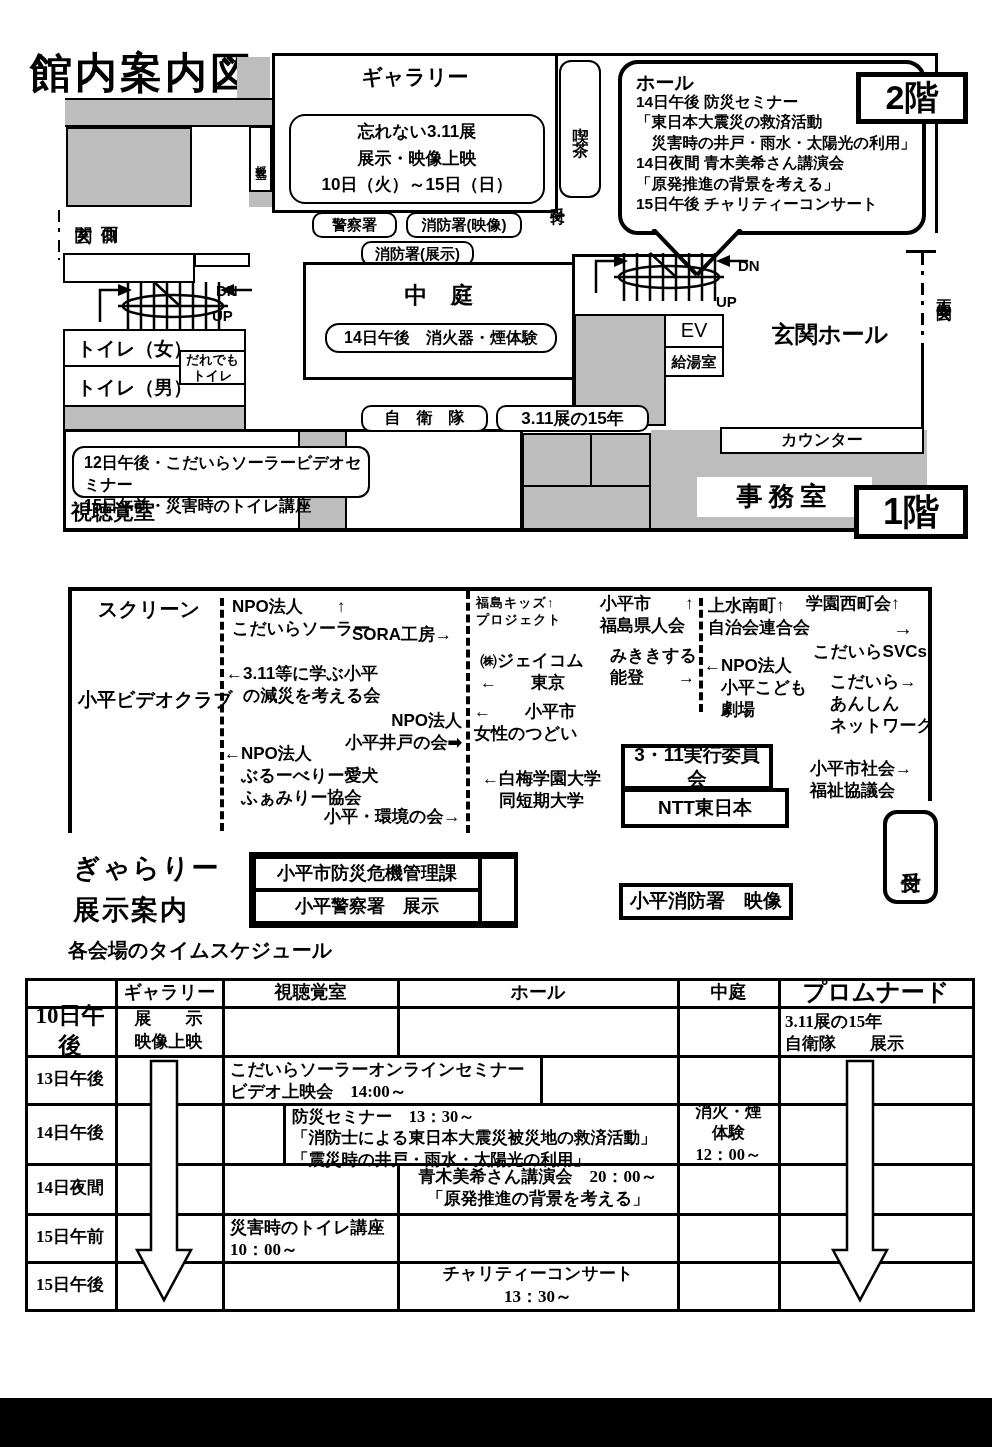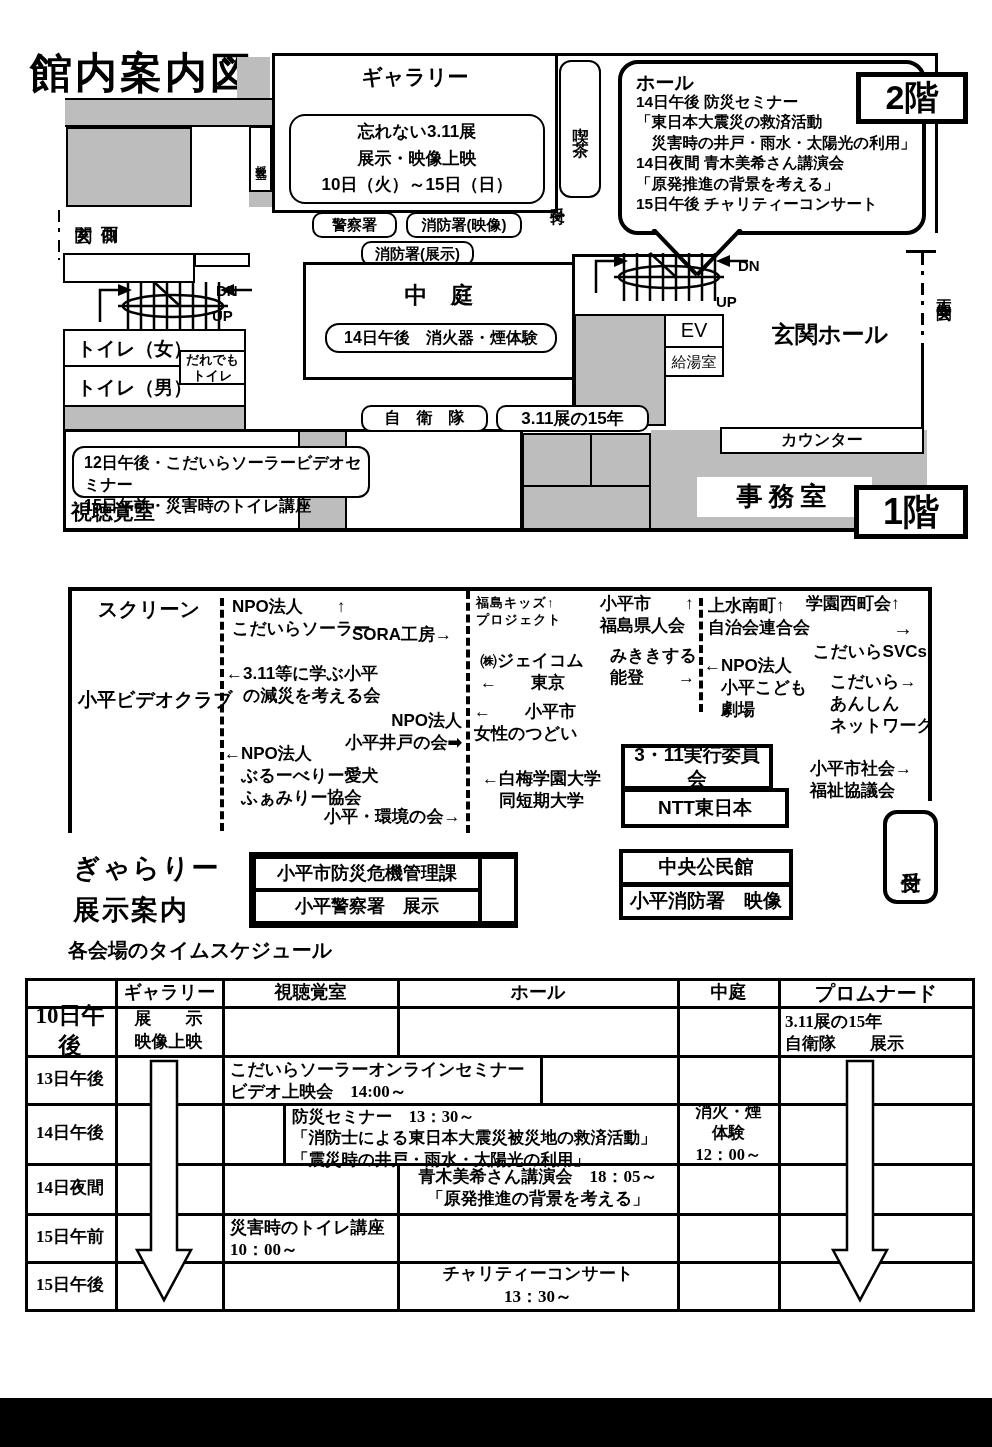--- a/index.html
+++ b/index.html
@@ -154,21 +154,21 @@
     <line x1="164" y1="12" x2="146" y2="12" stroke="#000" stroke-width="2.5"></line>
     <polygon points="132,12 146,6 146,18" fill="#000"></polygon>
   </svg>
   <div class="lbl" style="left:738px;top:256px;font-size:15px">DN</div>
   <div class="lbl" style="left:716px;top:292px;font-size:15px">UP</div>
   <div class="gray" style="left:574px;top:314px;width:92px;height:112px;border:2px solid #000"></div>
   <div class="bx cen" style="left:664px;top:314px;width:60px;height:34px">
     <span class="lbl" style="position:static;font-size:20px;font-weight:normal">EV</span>
   </div>
   <div class="bx cen" style="left:664px;top:346px;width:60px;height:31px">
-    <span class="lbl" style="position:static;font-size:15px;font-weight:normal">給湯室</span>
+    <span class="lbl" style="position:static;font-size:15px;font-weight:bold">給湯室</span>
   </div>
 
   <div class="lbl" style="left:772px;top:320px;font-size:23px">玄関ホール</div>
 
   <div class="bx" style="left:63px;top:429px;width:460px;height:102px;border-width:3px"></div>
   <div class="gray" style="left:298px;top:432px;width:49px;height:96px;border-left:2px solid #000;border-right:2px solid #000"></div>
   <div class="bx" style="left:72px;top:446px;width:298px;height:52px;border-width:2px;border-radius:12px">
     <div class="lbl" style="left:10px;top:4px;font-size:16px;line-height:1.35">12日午後・こだいらソーラービデオセミナー
 15日午前・災害時のトイレ講座</div>
   </div>
@@ -259,23 +259,20 @@
   <div class="lbl" style="left:73px;top:848px;font-size:27px;line-height:1.55;letter-spacing:2px">ぎゃらりー
 展示案内</div>
   <div class="abs" style="left:249px;top:852px;width:269px;height:76px;background:#000;border:4px solid #000">
     <div class="abs cen" style="left:3px;top:3px;width:222px;height:29px;background:#fff">
       <span class="lbl" style="position:static;font-size:18px">小平市防災危機管理課</span>
     </div>
     <div class="abs cen" style="left:3px;top:36px;width:222px;height:29px;background:#fff">
       <span class="lbl" style="position:static;font-size:18px">小平警察署　展示</span>
     </div>
     <div class="abs" style="left:229px;top:3px;width:32px;height:62px;background:#fff"></div>
-  </div>
-  <div class="bx cen" style="left:619px;top:849px;width:174px;height:37px;border-width:4px">
-    <span class="lbl" style="position:static;font-size:19px">中央公民館</span>
   </div>
   <div class="bx cen" style="left:619px;top:883px;width:174px;height:37px;border-width:4px">
     <span class="lbl" style="position:static;font-size:19px">小平消防署　映像</span>
   </div>
 
   <div class="lbl" style="left:68px;top:938px;font-size:20px">各会場のタイムスケジュール</div>
 
   <div class="abs serif" style="left:25px;top:978px;width:950px;height:334px">
 
     <div class="ln" style="left:0;top:0;width:950px;height:3px"></div>
@@ -294,42 +291,42 @@
     <div class="ln" style="left:372px;top:185px;width:2.5px;height:149px"></div>
     <div class="ln" style="left:515px;top:77px;width:2.5px;height:48px"></div>
     <div class="ln" style="left:258px;top:125px;width:2.5px;height:60px"></div>
     <div class="ln" style="left:652px;top:0;width:2.5px;height:334px"></div>
     <div class="ln" style="left:753px;top:0;width:2.5px;height:334px"></div>
 
     <div class="tcell cen" style="left:92px;top:2px;width:105px;height:25px;font-size:18px">ギャラリー</div>
     <div class="tcell cen" style="left:199px;top:2px;width:173px;height:25px;font-size:18px">視聴覚室</div>
     <div class="tcell cen" style="left:374px;top:2px;width:278px;height:25px;font-size:18px">ホール</div>
     <div class="tcell cen" style="left:654px;top:2px;width:99px;height:25px;font-size:18px">中庭</div>
-    <div class="tcell cen" style="left:755px;top:2px;width:192px;height:25px;font-size:20px">プロムナード</div>
+    <div class="tcell cen" style="left:755px;top:2px;width:192px;height:25px;font-size:24px">プロムナード</div>
 
     <div class="tcell cen" style="left:0;top:28px;width:90px;height:49px;font-size:23px">10日午後</div>
     <div class="tcell cen" style="left:0;top:77px;width:90px;height:48px;font-size:17px">13日午後</div>
     <div class="tcell cen" style="left:0;top:125px;width:90px;height:60px;font-size:17px">14日午後</div>
     <div class="tcell cen" style="left:0;top:185px;width:90px;height:50px;font-size:17px">14日夜間</div>
     <div class="tcell cen" style="left:0;top:235px;width:90px;height:48px;font-size:17px">15日午前</div>
     <div class="tcell cen" style="left:0;top:283px;width:90px;height:49px;font-size:17px">15日午後</div>
 
     <div class="tcell cen" style="left:90px;top:28px;width:107px;height:49px;font-size:17px">展　　示
 映像上映</div>
     <div class="tcell" style="left:760px;top:33px;width:186px;font-size:17px">3.11展の15年
 自衛隊　　展示</div>
     <div class="tcell" style="left:205px;top:81px;width:308px;font-size:17px">こだいらソーラーオンラインセミナー
 ビデオ上映会　14:00～</div>
     <div class="tcell" style="left:267px;top:128px;width:384px;font-size:16.5px">防災セミナー　13：30～
 「消防士による東日本大震災被災地の救済活動」
 「震災時の井戸・雨水・太陽光の利用」</div>
     <div class="tcell cen" style="left:654px;top:125px;width:99px;height:60px;font-size:16.5px">消火・煙
 体験
 12：00～</div>
-    <div class="tcell cen" style="left:374px;top:187px;width:278px;height:46px;font-size:17px">青木美希さん講演会　18：05～
+    <div class="tcell cen" style="left:374px;top:187px;width:278px;height:46px;font-size:17px">青木美希さん講演会　20：00～
 「原発推進の背景を考える」</div>
     <div class="tcell" style="left:205px;top:239px;width:168px;font-size:17px">災害時のトイレ講座
 10：00～</div>
     <div class="tcell cen" style="left:374px;top:285px;width:278px;height:45px;font-size:17px">チャリティーコンサート
 13：30～</div>
 
     <svg class="abs" style="left:0;top:0" width="950" height="334" viewBox="0 0 950 334">
       <polygon points="126,83 152,83 152,272 166,272 139,322 112,272 126,272" fill="#fff" stroke="#000" stroke-width="2.5"></polygon>
       <polygon points="822,83 848,83 848,272 862,272 835,322 808,272 822,272" fill="#fff" stroke="#000" stroke-width="2.5"></polygon>
     </svg>

